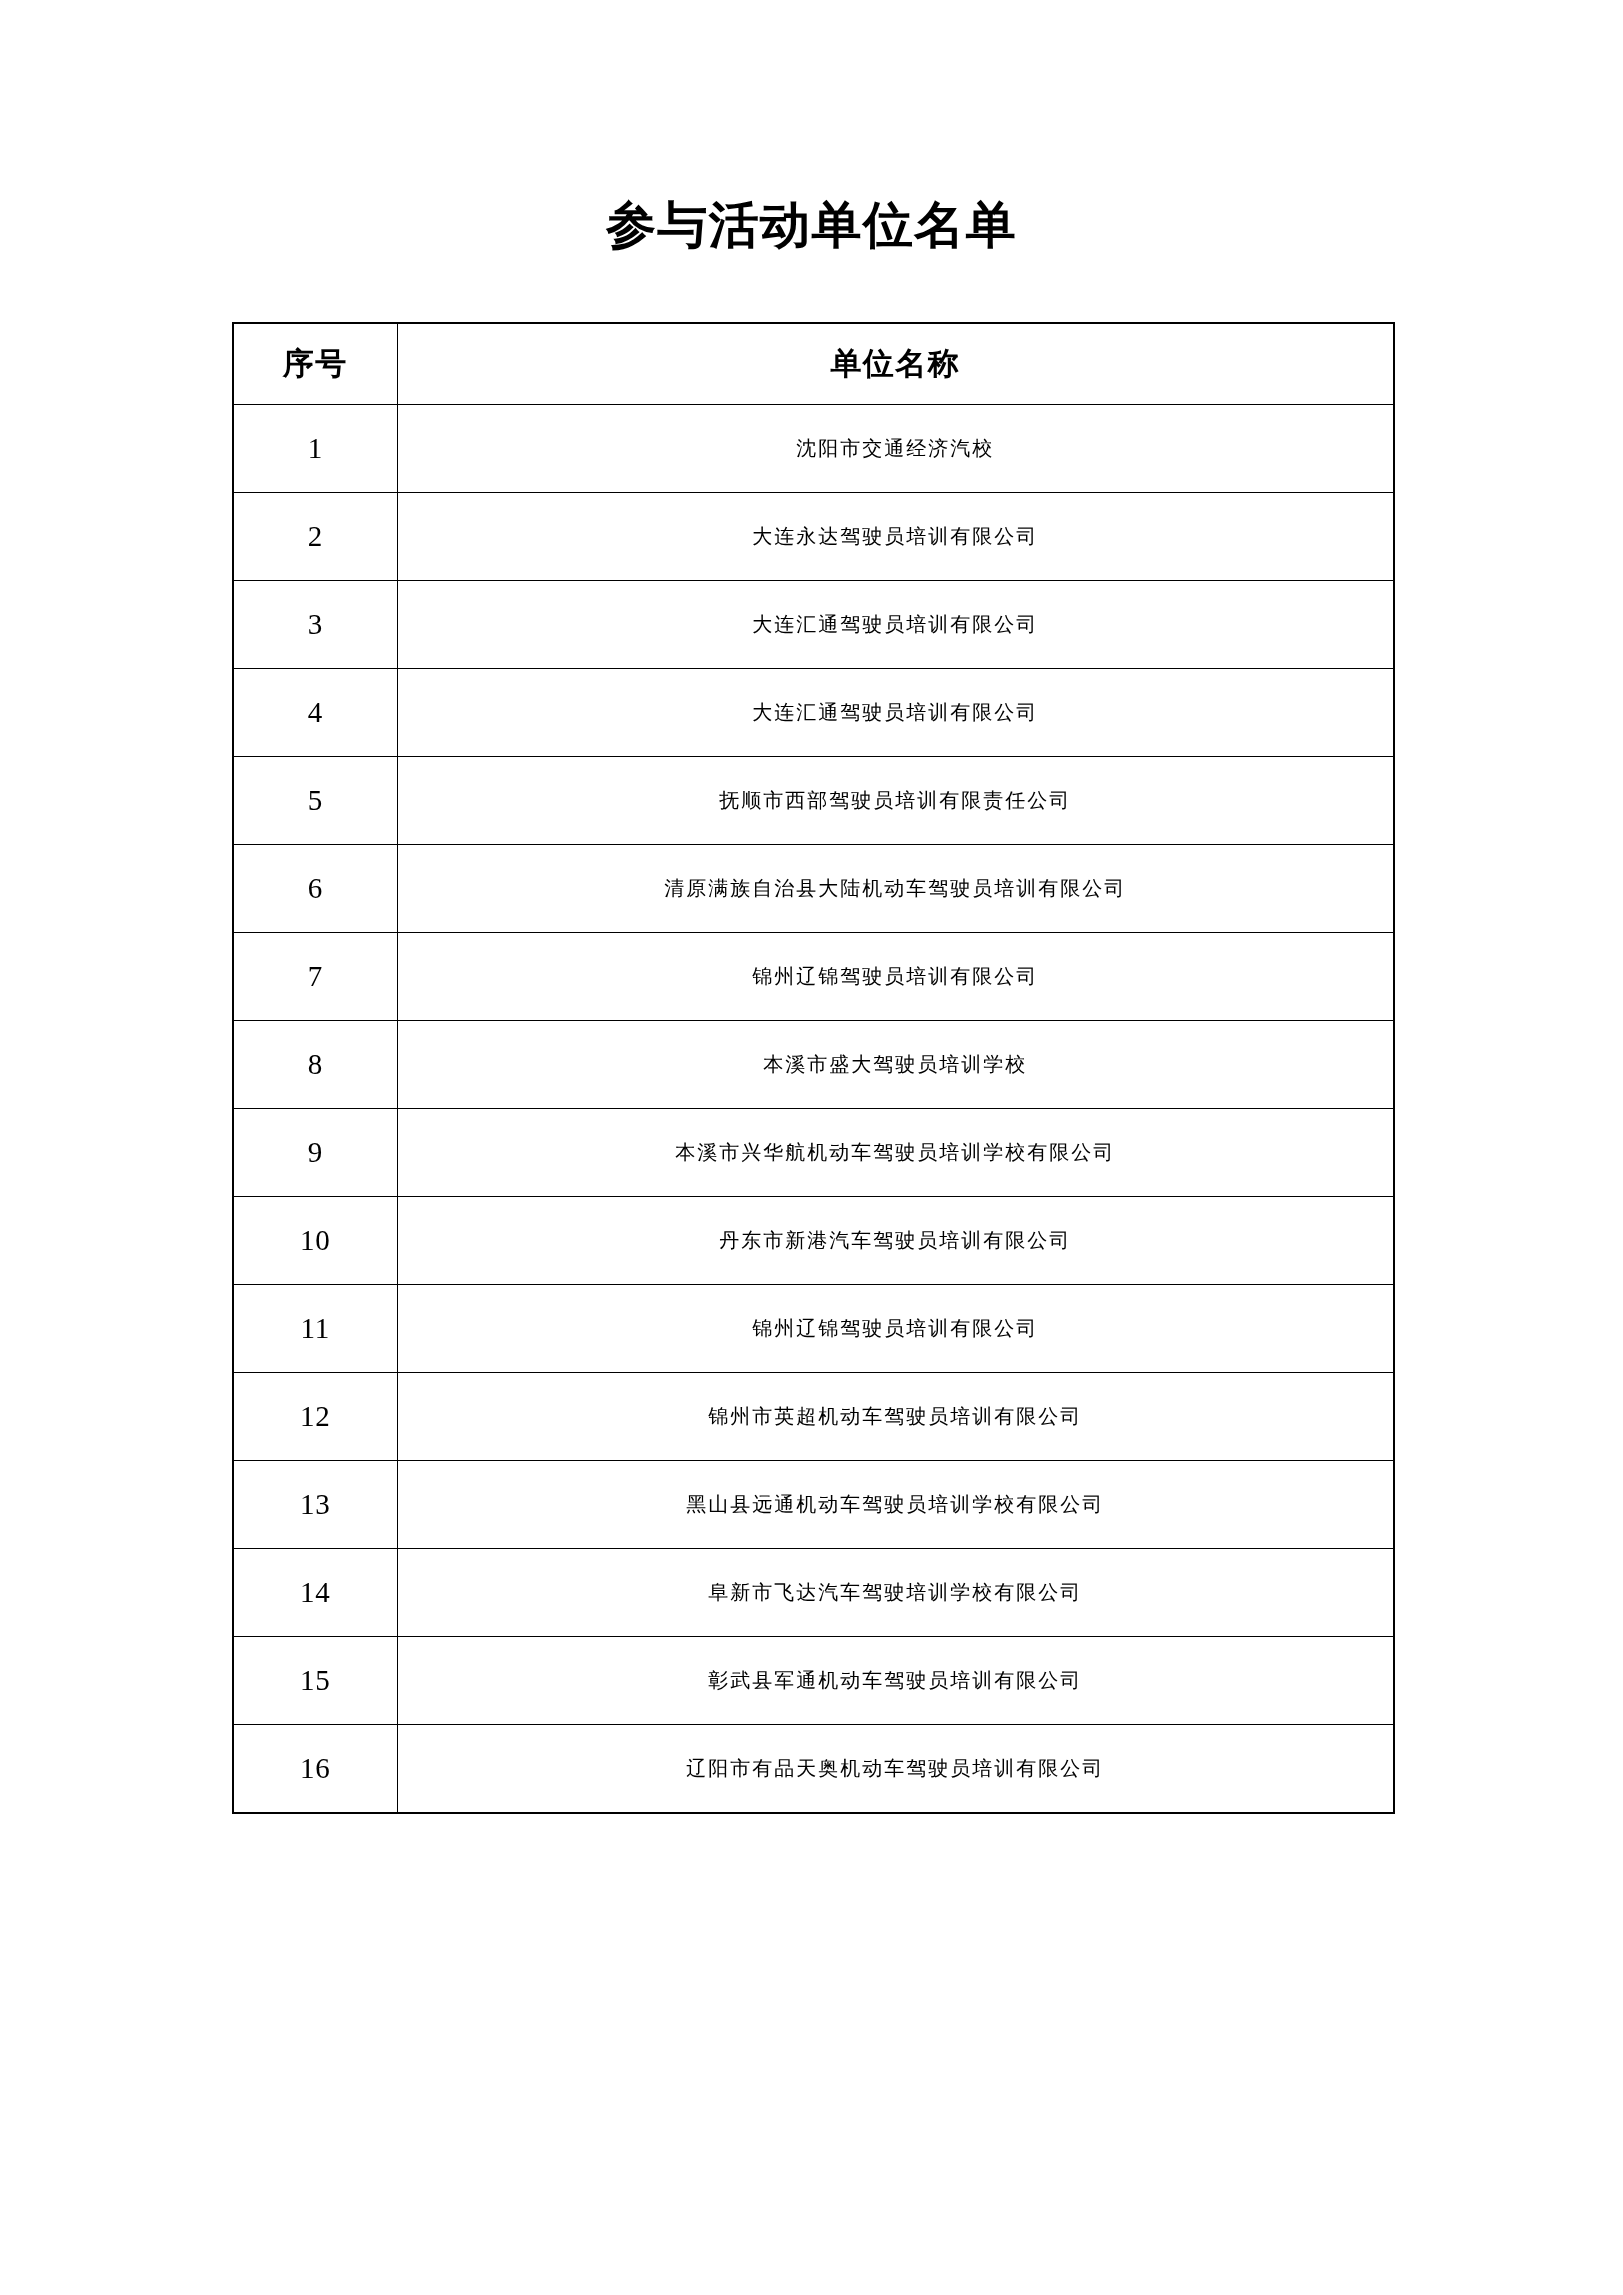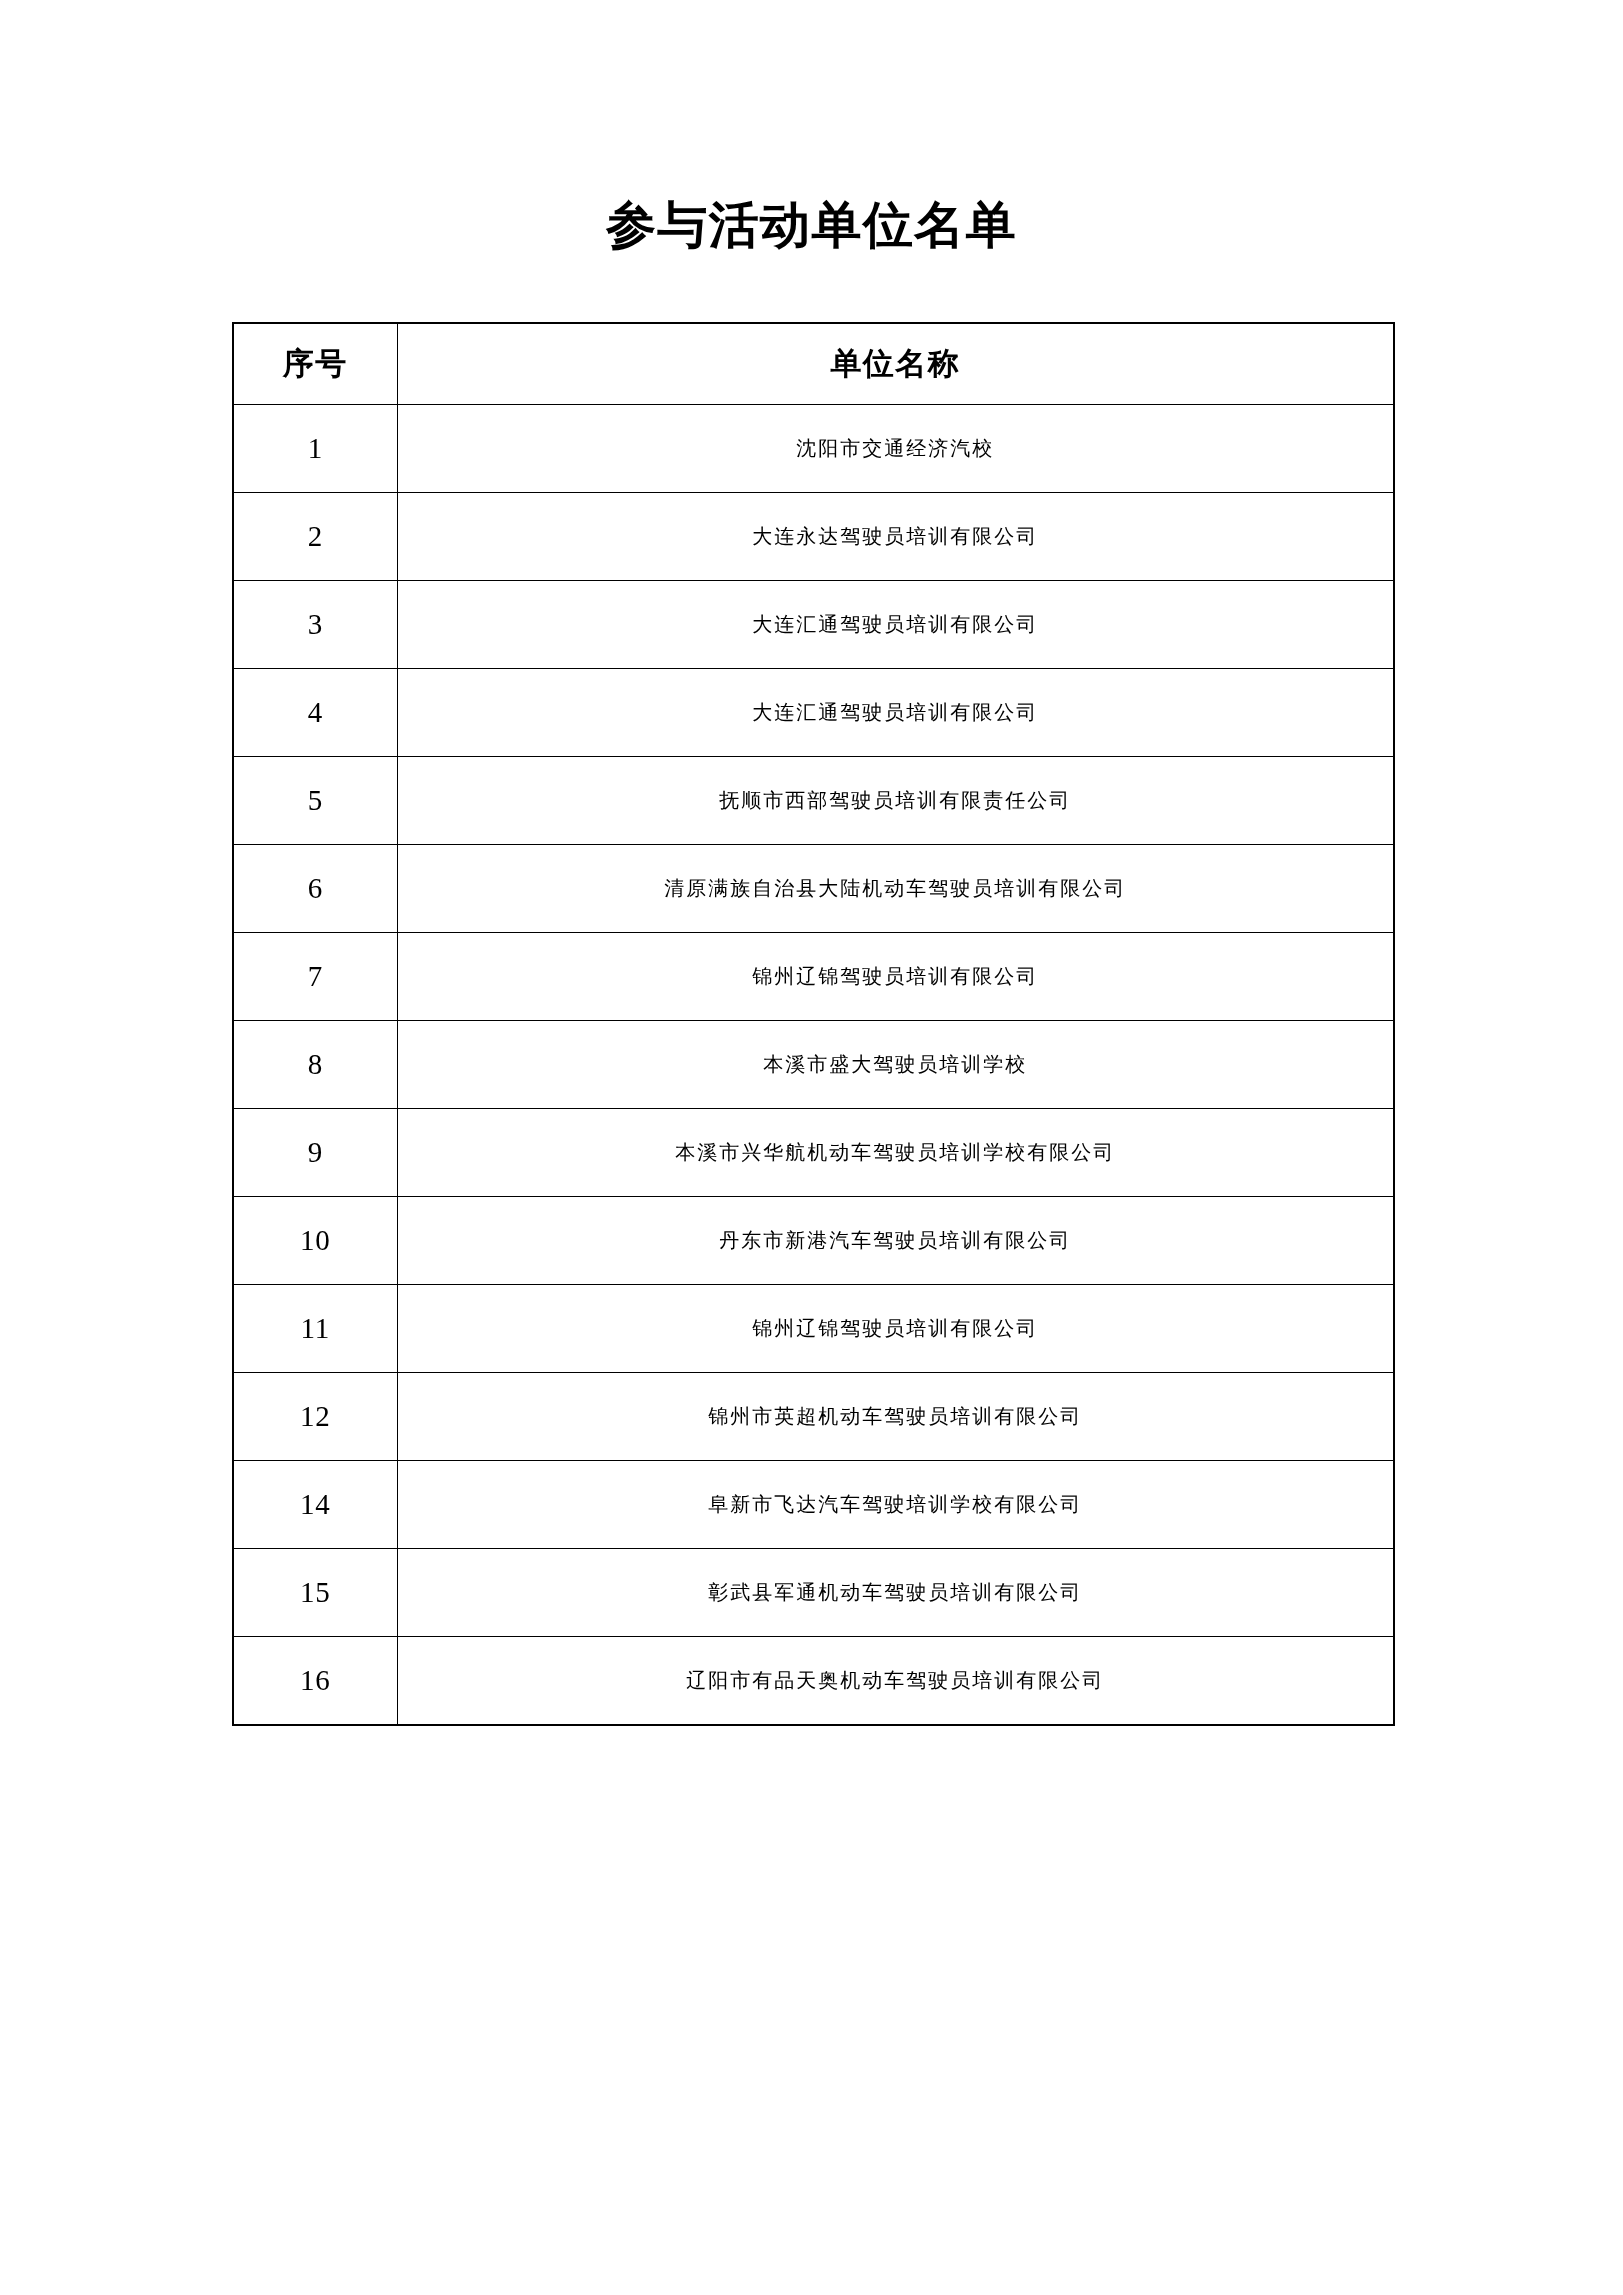--- a/index.html
+++ b/index.html
@@ -158,20 +158,24 @@
           </tr>
           <tr>
             <td class="idx">11</td>
             <td class="name">锦州辽锦驾驶员培训有限公司</td>
           </tr>
           <tr>
             <td class="idx">12</td>
             <td class="name">锦州市英超机动车驾驶员培训有限公司</td>
           </tr>
           <tr>
+            <td class="idx">13</td>
+            <td class="name">黑山县远通机动车驾驶员培训学校有限公司</td>
+          </tr>
+          <tr>
             <td class="idx">14</td>
             <td class="name">阜新市飞达汽车驾驶培训学校有限公司</td>
           </tr>
           <tr>
             <td class="idx">15</td>
             <td class="name">彰武县军通机动车驾驶员培训有限公司</td>
           </tr>
           <tr>
             <td class="idx">16</td>
             <td class="name">辽阳市有品天奥机动车驾驶员培训有限公司</td>

